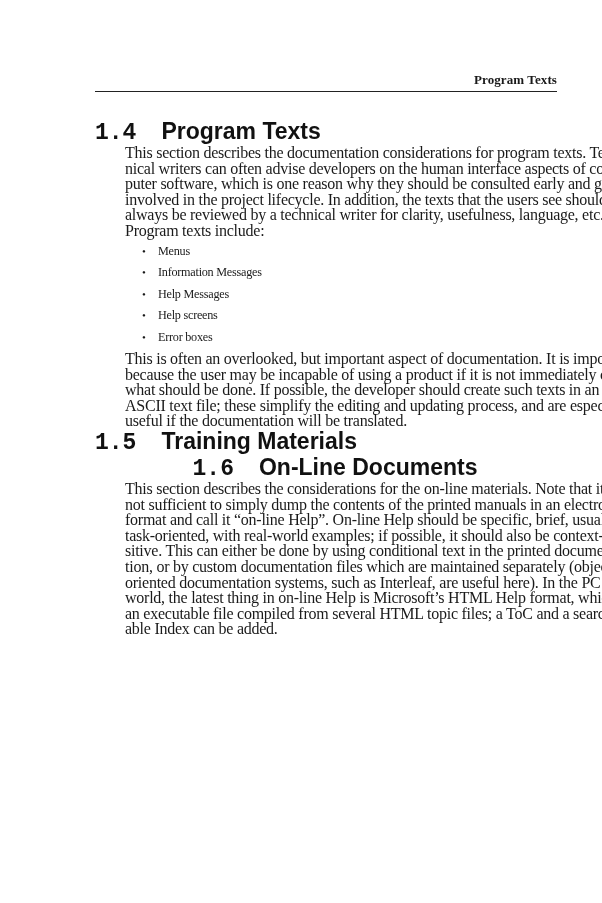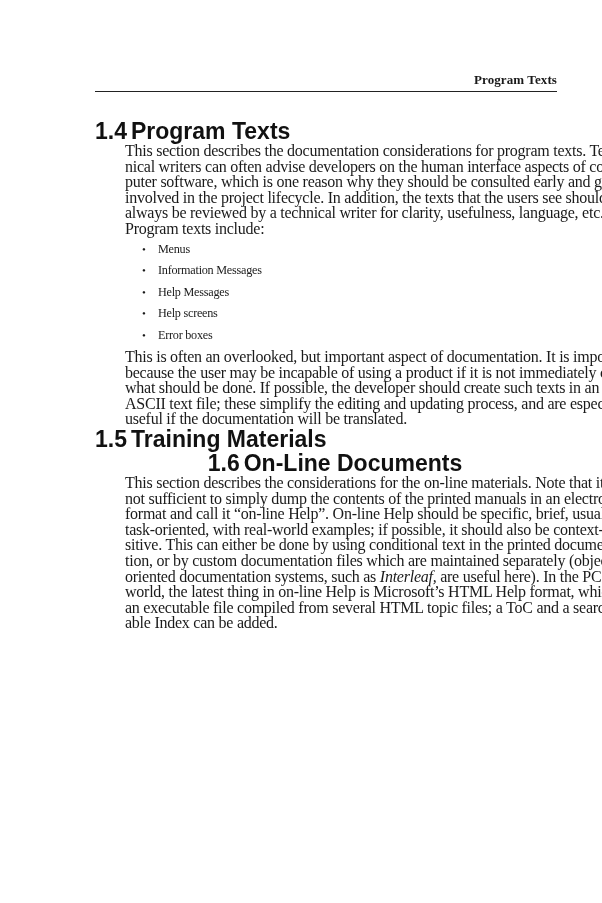--- a/index.html
+++ b/index.html
@@ -34,21 +34,21 @@
   }
   h1.sec-heading {
     margin: 0;
     font-family: "Liberation Sans", sans-serif;
     font-weight: bold;
     font-size: 23px;
     line-height: 24px;
     color: #111111;
     letter-spacing: 0px;
   }
-  .sec-num { display: inline-block; margin-right: 4px; }
+  .sec-num { display: inline-block; margin-right: 25px; font-family: Liberation Mono, monospace; }
   .h-14 { margin-bottom: 21px; }
   .h-15 { margin-top: 13px; margin-bottom: 22px; }
   .h-16 { margin-top: 16px; margin-bottom: 19px; text-align: center; }
   .para {
     margin: 0 0 0 30px;
     width: 420px;
     font-size: 16px;
     line-height: 15.6px;
     letter-spacing: -0.25px;
     white-space: pre;
@@ -67,21 +67,21 @@
     padding-left: 33px;
     margin-bottom: 5.9px;
   }
   .bullet-list li .bullet {
     position: absolute;
     left: 17px;
     top: 0;
     font-size: 11px;
   }
   .p2 { margin-top: 6px; }
-  .italic-word { font-style: italic; }
+  .italic-word { }
   .page-footer {
     position: absolute;
     left: 95px;
     top: 803px;
     width: 462px;
     border-top: 1.5px solid #222222;
     padding-top: 19px;
     display: flex;
     justify-content: space-between;
     font-size: 12.5px;

